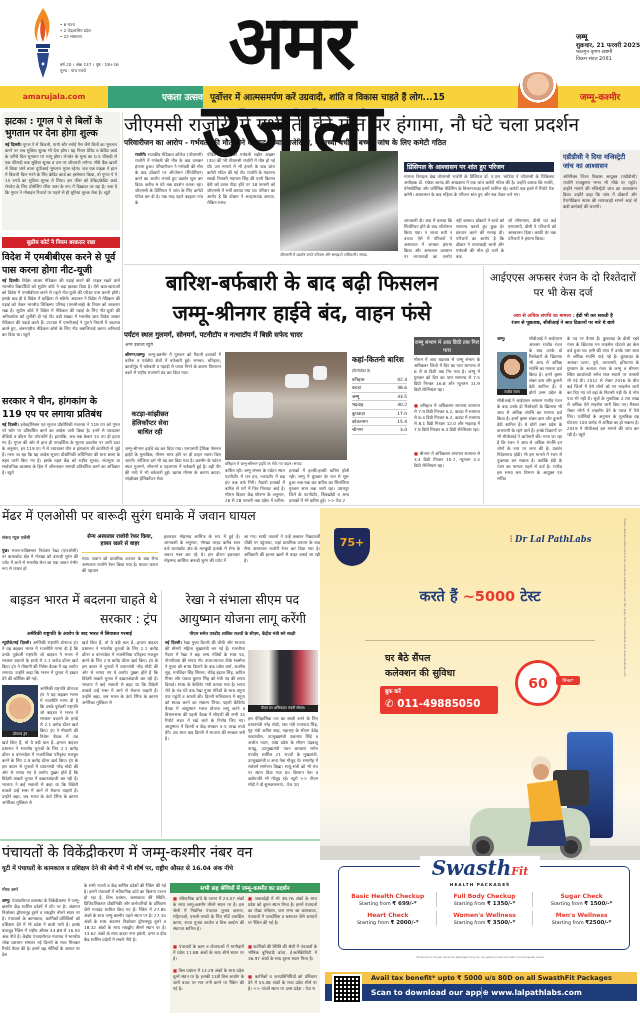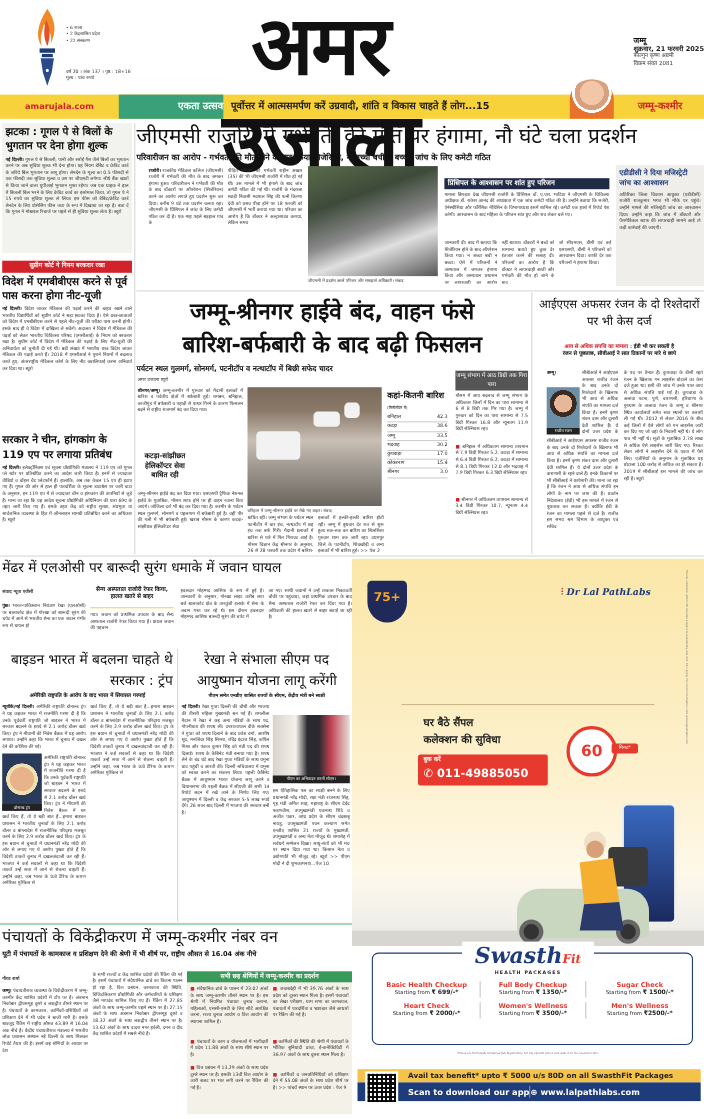--- a/index.html
+++ b/index.html
@@ -201,22 +201,22 @@
 <div class="abs sc-tag">सुप्रीम कोर्ट ने नियम बरकरार रखा</div>
 <div class="abs h-neet">विदेश में एमबीबीएस करने से पूर्व पास करना होगा नीट-यूजी</div>
 <div class="abs txt" style="left:2px;top:278px;width:118px;height:110px;"><span class="hl">नई दिल्ली।</span> <span>विदेश जाकर मेडिकल की पढ़ाई करने की चाहत रखने वाले भारतीय विद्यार्थियों को सुप्रीम कोर्ट ने बड़ा झटका दिया है। ऐसे छात्र-छात्राओं को विदेश में एमबीबीएस करने से पहले नीट-यूजी की परीक्षा पास करनी होगी। इसके बाद ही वे विदेश में दाखिला ले सकेंगे। अदालत ने विदेश में मेडिकल की पढ़ाई को लेकर भारतीय चिकित्सा परिषद (एमसीआई) के नियम को बरकरार रखा है। सुप्रीम कोर्ट में विदेश में मेडिकल की पढ़ाई के लिए नीट-यूजी की अनिवार्यता को चुनौती दी गई थी। बड़ी संख्या में भारतीय छात्र विदेश जाकर मेडिकल की पढ़ाई करते हैं। 2018 में एमसीआई ने पुराने नियमों में बदलाव करते हुए, अंतरराष्ट्रीय मेडिकल कोर्स के लिए नीट क्वालिफाई करना अनिवार्य कर दिया था। ब्यूरो</span></div>
 
 <div class="abs h-apps">सरकार ने चीन, हांगकांग के 119 एप पर लगाया प्रतिबंध</div>
 <div class="abs txt" style="left:2px;top:422px;width:118px;height:82px;"><span class="hl">नई दिल्ली।</span> <span>इलेक्ट्रॉनिक्स एवं सूचना प्रौद्योगिकी मंत्रालय ने 119 एप को गूगल प्ले स्टोर पर प्रतिबंधित करने का आदेश जारी किया है। इनमें से ज्यादातर वीडियो व वॉइस चैट प्लेटफॉर्म हैं। हालांकि, अब तक केवल 15 एप ही हटाए गए हैं। गूगल की ओर से हाल ही पारदर्शिता के सूचना डाटाबेस पर जारी डाटा के अनुसार, इन 119 एप में से ज्यादातर चीन व हांगकांग की कंपनियों से जुड़े हैं। माना जा रहा कि यह आदेश सूचना प्रौद्योगिकी अधिनियम की धारा 69ए के तहत जारी किए गए हैं। इसके तहत केंद्र को राष्ट्रीय सुरक्षा, संप्रभुता या सार्वजनिक व्यवस्था के हित में ऑनलाइन सामग्री प्रतिबंधित करने का अधिकार है। ब्यूरो</span></div>
 
 <div class="rule-v" style="left:122px;top:112px;height:392px;"></div>
 
 <div class="abs h-rain">
+  <div>बारिश-बर्फबारी के बाद बढ़ी फिसलन</div>
   <div>जम्मू-श्रीनगर हाईवे बंद, वाहन फंसे</div>
-  <div>बारिश-बर्फबारी के बाद बढ़ी फिसलन</div>
 </div>
 <div class="abs sub-rain">पर्यटन स्थल गुलमर्ग, सोनमर्ग, पटनीटॉप व नत्थाटॉप में बिछी सफेद चादर</div>
 <div class="abs byline" style="left:125px;top:341px;">अमर उजाला ब्यूरो</div>
 <div class="abs txt" style="left:125px;top:352px;width:96px;height:56px;"><span class="hl">श्रीनगर/जम्मू।</span> <span>जम्मू-कश्मीर में गुरुवार को मैदानी इलाकों में बारिश व पर्वतीय क्षेत्रों में बर्फबारी हुई। रामबन, बनिहाल, काजीगुंड में बर्फबारी व पहाड़ी से पत्थर गिरने के कारण फिसलन बढ़ने से राष्ट्रीय राजमार्ग बंद कर दिया गया।</span></div>
 <div class="abs box-katra">कटड़ा-सांझीछत हेलिकॉप्टर सेवा बाधित रही</div>
 <div class="abs txt" style="left:125px;top:446px;width:96px;height:58px;">जम्मू-श्रीनगर हाईवे बंद कर दिया गया। एसएसपी ट्रैफिक नेशनल हाईवे के मुताबिक, मौसम साफ होने पर ही वाहन रवाना किए जाएंगे। जोजिला दर्रा भी बंद कर दिया गया है। कश्मीर के पर्यटन स्थल गुलमर्ग, सोनमर्ग व पहलगाम में बर्फबारी हुई है। वहीं पीर की गली में भी बर्फबारी हुई। खराब मौसम के कारण कटड़ा-सांझीछत हेलिकॉप्टर सेवा</div>
 <div class="abs photo-rain">
   <div class="car" style="left:8px;top:40px;width:40px;height:26px;"></div>
   <div class="car" style="left:60px;top:22px;width:24px;height:14px;"></div>
   <div class="car" style="left:88px;top:14px;width:14px;height:14px;"></div>
@@ -326,20 +326,21 @@
       <div class="txt" style="height:28px;margin-top:2px;"><span class="bullet">■ </span><span>कार्मिकों की स्थिति की श्रेणी में पंचायतों के भौतिक बुनियादी ढांचा, ई-कनेक्टिविटी में 36.97 अंकों के साथ दूसरा स्थान मिला है।</span></div>
       <div class="txt" style="height:34px;margin-top:2px;"><span class="bullet">■ </span><span>कार्मिकों व जनप्रतिनिधियों को प्रशिक्षण देने में 55.08 अंकों के साथ प्रदेश शीर्ष पर है। &gt;&gt; पांचवें स्थान पर उत्तर प्रदेश : पेज 9</span></div>
     </div>
   </div>
 </div>
 
 <div class="abs ad">
   <div class="abs ad-badge">75+</div>
   <div class="abs ad-brand"><span class="mark">⫶ </span><span>Dr Lal PathLabs</span></div>
   <div class="abs ad-head">
+    <div><span>करते हैं</span> <span class="red">~5000</span> <span>टेस्ट</span></div>
   </div>
   <div class="abs ad-rule"></div>
   <div class="abs ad-home">
     <div>घर बैठे सैंपल</div>
     <div>कलेक्शन की सुविधा</div>
   </div>
   <div class="abs ad-book">
     <div class="l1">बुक करें</div>
     <div class="l2">✆ 011-49885050</div>
   </div>

